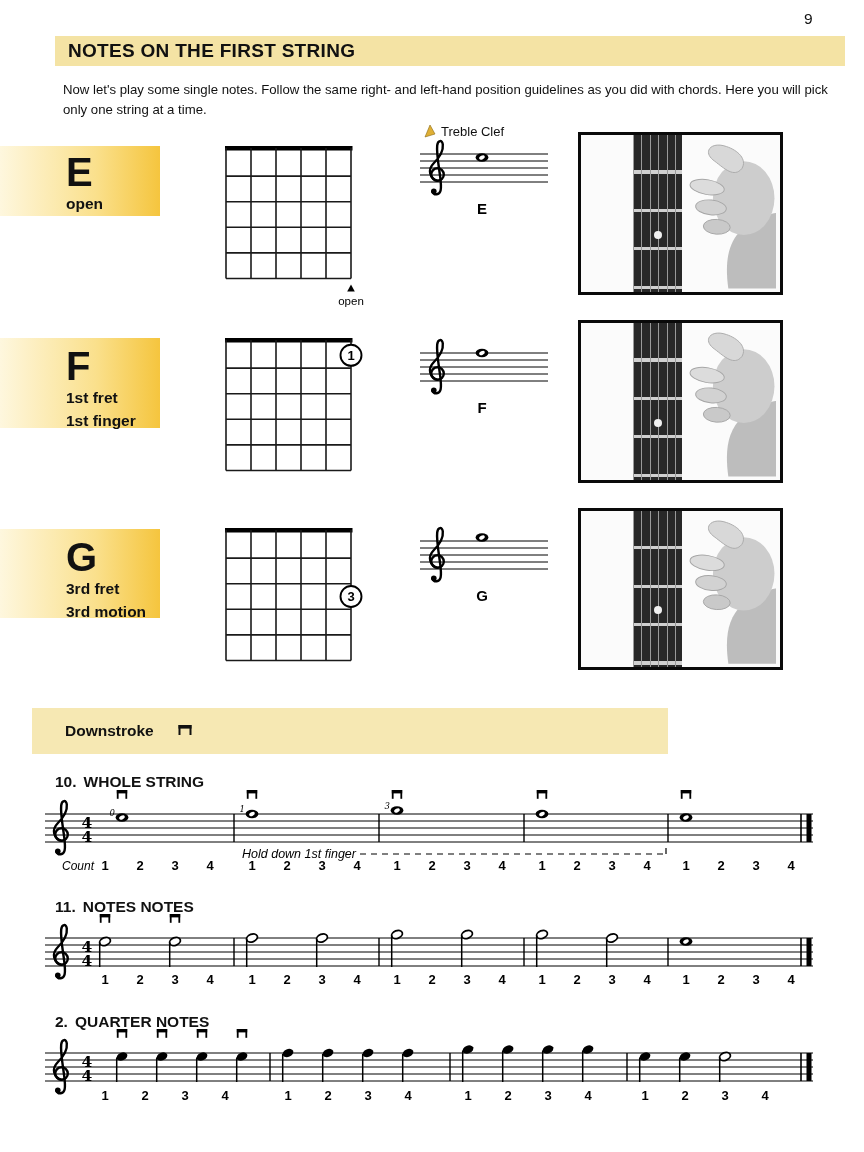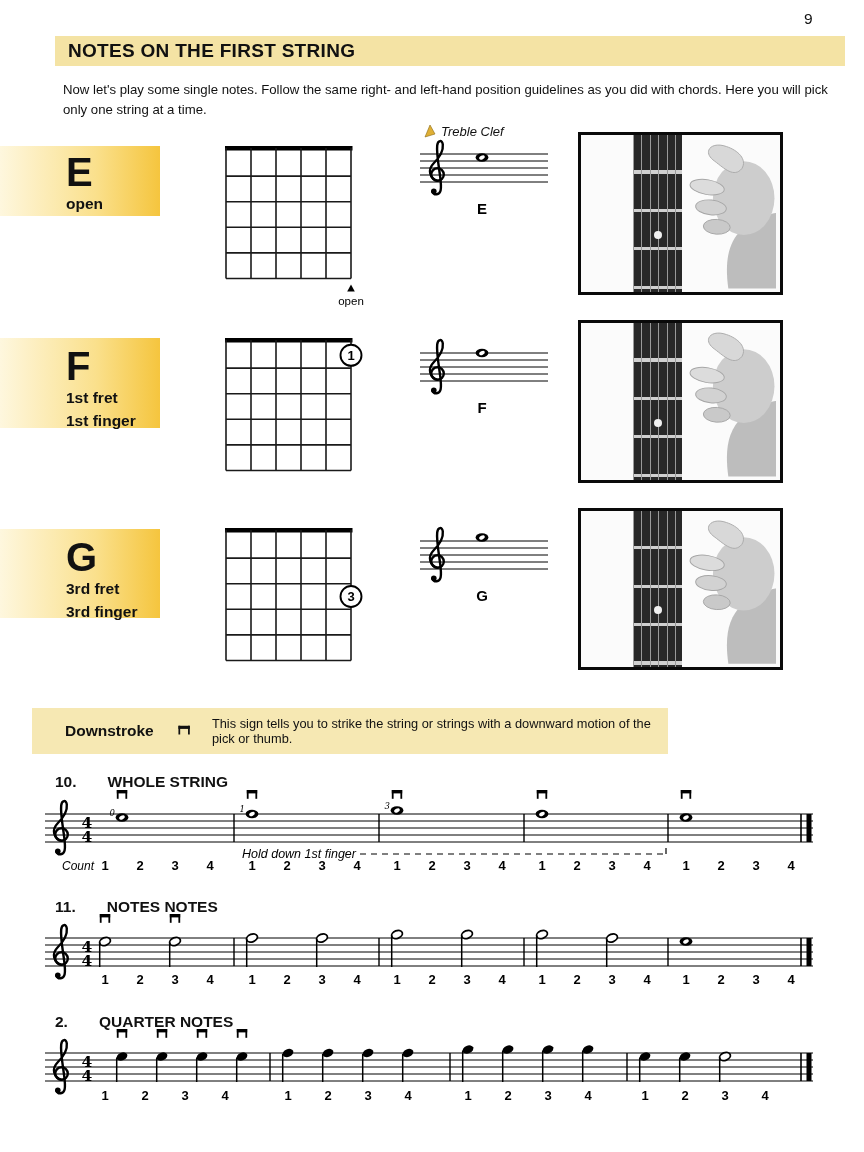--- a/index.html
+++ b/index.html
@@ -16,35 +16,35 @@
   .lb-e{top:146px;height:70px;padding-top:7px;}
   .lb-f{top:338px;height:90px;padding-top:9px;}
   .lb-g{top:529px;height:89px;padding-top:9px;}
   .note-letter{font-size:40px;font-weight:bold;line-height:.95;}
   .note-sub{font-size:15.5px;font-weight:bold;line-height:1.28;margin-top:3px;}
   .grid{position:absolute;left:224px;}
   .g-e{top:145px;} .g-f{top:337px;} .g-g{top:527px;}
   .card{position:absolute;left:418px;}
   .c-e{top:124px;} .c-f{top:323px;} .c-g{top:511px;}
   .clef-callout{position:absolute;left:424px;top:124px;display:flex;align-items:flex-start;gap:5px;}
-  .clef-callout span{font-style:italic;font-size:13px;}
+  .clef-callout span{font-size:13px;}
   .photo{position:absolute;left:578px;width:205px;border:3px solid #0a0a0a;background:#fbfbfb;box-sizing:border-box;overflow:hidden;}
   .p-e{top:132px;height:163px;} .p-f{top:320px;height:163px;} .p-g{top:508px;height:162px;}
   .fretboard{position:absolute;left:26%;top:0;width:25%;height:100%;background-color:#282828;
      background-image:repeating-linear-gradient(90deg,#9a9a9a 0px,#9a9a9a 1px,transparent 1px,transparent 8.5px),
                       repeating-linear-gradient(180deg,transparent 0px,transparent 35px,#d0d0d0 35px,#d0d0d0 38.5px);}
   .inlay-dot{position:absolute;left:43%;top:61%;width:8px;height:8px;border-radius:50%;background:#f0f0f0;}
   .hand{position:absolute;right:2%;top:4%;width:58%;height:94%;}
   .strip{position:absolute;left:32px;top:708px;width:636px;height:46px;background:var(--callout,#F6E8B3);
          display:flex;align-items:center;padding-left:33px;box-sizing:border-box;}
   .strip-label{font-weight:bold;font-size:15.5px;margin-right:24px;}
   .strip-text{font-size:12.8px;margin-left:22px;}
   .ex-head{position:absolute;left:55px;font-weight:bold;font-size:15.5px;}
   .eh-0{top:773px;} .eh-1{top:898px;} .eh-2{top:1013px;}
-  .ex-head .num{margin-right:31px;}
+  .ex-head .num{margin-right:7px;}
   .staff-mount{position:absolute;left:42px;}
   .sm-0{top:776px;} .sm-1{top:900px;} .sm-2{top:1015px;}
   svg text{font-family:"Liberation Sans",sans-serif;}
   .ts{font-family:"DejaVu Serif",serif;font-weight:bold;font-size:15.5px;}
   .cnt{font-weight:bold;font-size:13px;}
   .cl{font-style:italic;font-size:12px;}
   .hold{font-style:italic;font-size:12.5px;}
   .fing{font-family:"DejaVu Serif",serif;font-style:italic;font-size:8.5px;}
   .note-name{font-weight:bold;font-size:15px;}
   .grid-open{font-size:11.5px;}
@@ -177,21 +177,21 @@
       <ellipse cx="48" cy="50" rx="18" ry="8" fill="#dcdcdc" transform="rotate(10 48 50)"></ellipse>
       <ellipse cx="52" cy="72" rx="16" ry="8" fill="#d2d2d2" transform="rotate(6 52 72)"></ellipse>
       <ellipse cx="58" cy="93" rx="14" ry="8" fill="#c9c9c9" transform="rotate(4 58 93)"></ellipse>
     </g>
   </svg>
     </div>
 
   <div class="label-box lb-g">
     <div class="note-letter">G</div>
     <div class="note-sub">3rd fret</div>
-    <div class="note-sub">3rd finger</div>
+    <div class="note-sub">3rd motion</div>
   </div>
   <div class="grid g-g" id="grid-2"><svg width="144" height="140" viewBox="0 0 144 140">
         <rect x="1" y="1" width="127.5" height="4.5" fill="#000"></rect>
         <line x1="2" y1="3" x2="2" y2="133.5" stroke="#1a1a1a" stroke-width="1.6"></line>
         <line x1="27" y1="3" x2="27" y2="133.5" stroke="#1a1a1a" stroke-width="1.6"></line>
         <line x1="52" y1="3" x2="52" y2="133.5" stroke="#1a1a1a" stroke-width="1.6"></line>
         <line x1="77" y1="3" x2="77" y2="133.5" stroke="#1a1a1a" stroke-width="1.6"></line>
         <line x1="102" y1="3" x2="102" y2="133.5" stroke="#1a1a1a" stroke-width="1.6"></line>
         <line x1="127" y1="3" x2="127" y2="133.5" stroke="#1a1a1a" stroke-width="1.6"></line>
         <line x1="2" y1="31.1" x2="127" y2="31.1" stroke="#1a1a1a" stroke-width="1.6"></line>
@@ -239,21 +239,20 @@
   </svg>
     </div>
 
   <div class="strip">
     <span class="strip-label">Downstroke</span>
     <svg width="14" height="12" viewBox="0 0 14 12">
       <rect x="0.5" y="0" width="13" height="3.6" fill="#111"></rect>
       <rect x="0.5" y="0" width="2" height="10" fill="#111"></rect>
       <rect x="11.5" y="0" width="2" height="10" fill="#111"></rect>
     </svg>
-    <span class="strip-text">This sign tells you to strike the string or strings with a downward motion of the pick or thumb.</span>
   </div>
 
   <div class="ex-head eh-0">
     <span class="num">10.</span><span>WHOLE STRING</span>
   </div>
   <div class="staff-mount sm-0" id="ex-0"><svg width="778" height="104" viewBox="0 0 778 104">
         <line x1="3" y1="38" x2="771" y2="38" stroke="#000" stroke-width="1"></line>
         <line x1="3" y1="45" x2="771" y2="45" stroke="#000" stroke-width="1"></line>
         <line x1="3" y1="52" x2="771" y2="52" stroke="#000" stroke-width="1"></line>
         <line x1="3" y1="59" x2="771" y2="59" stroke="#000" stroke-width="1"></line>

